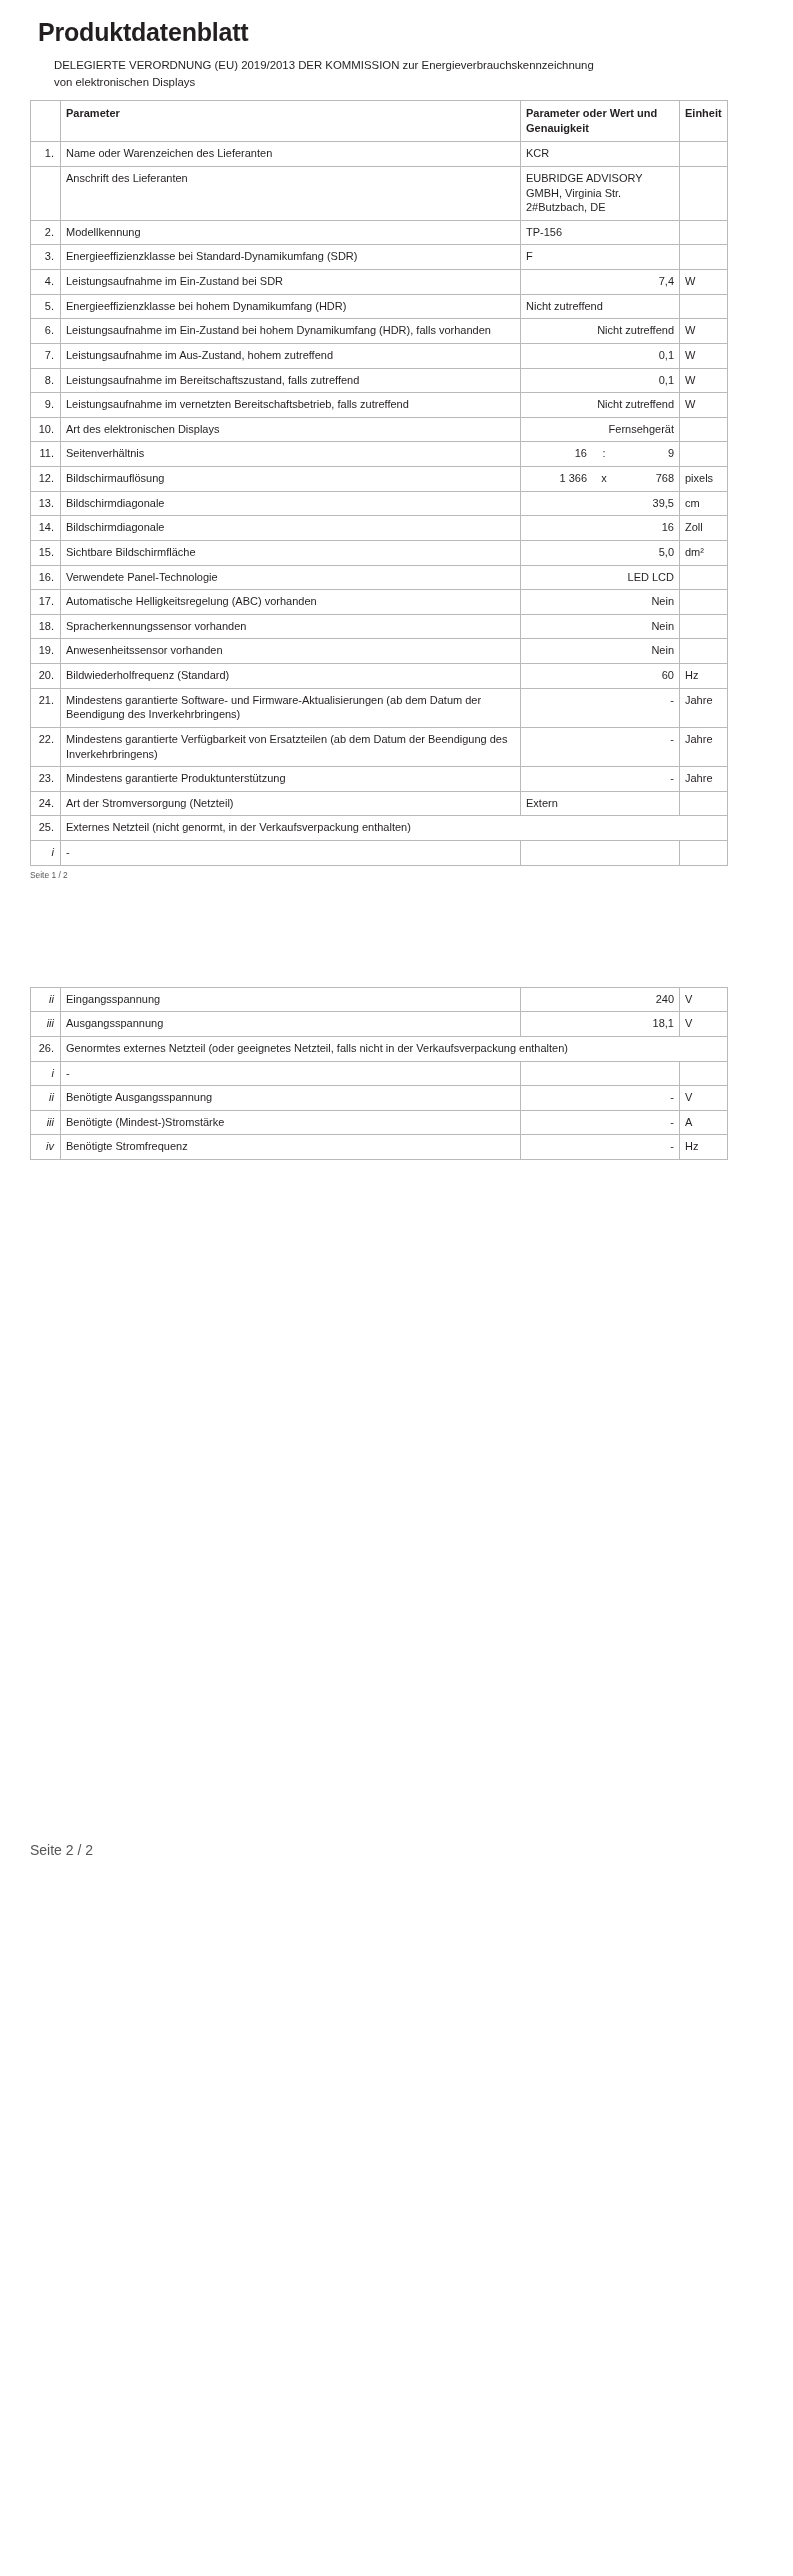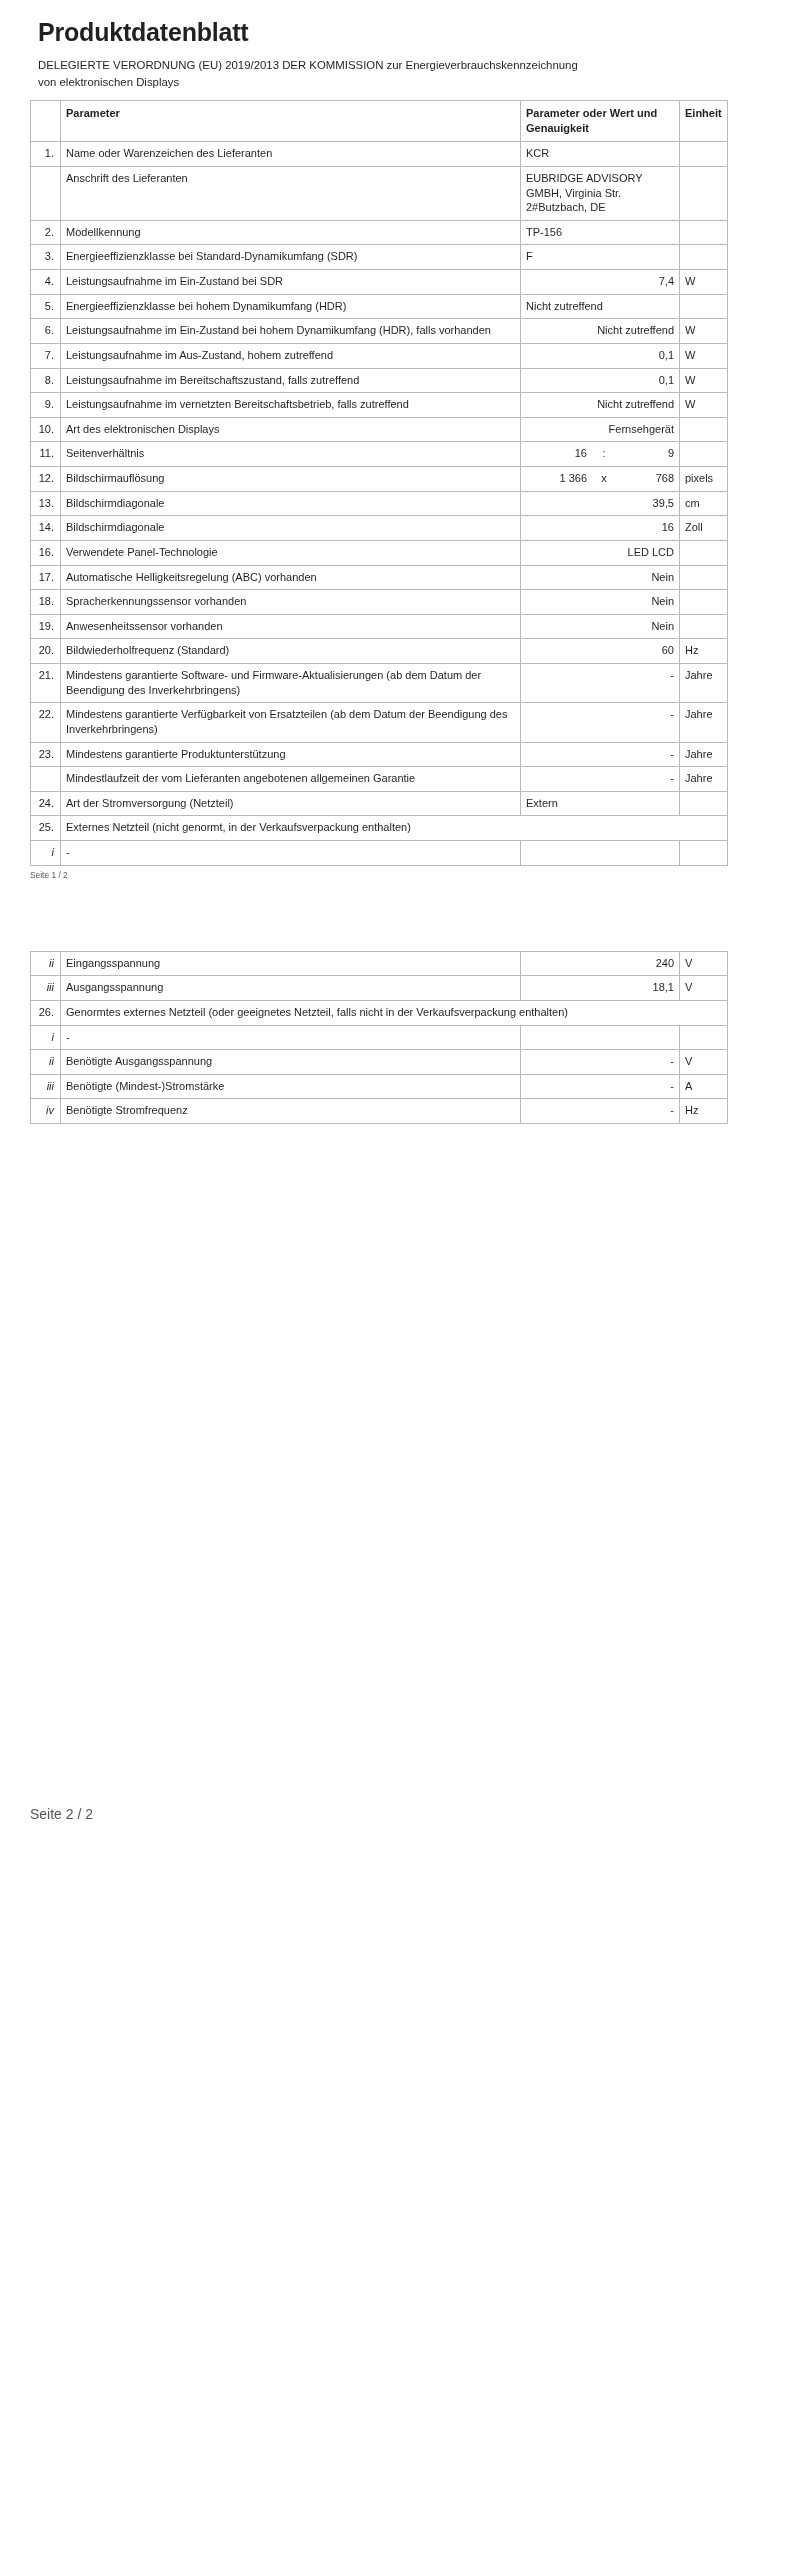--- a/index.html
+++ b/index.html
@@ -25,21 +25,21 @@
   .doc-title {
     font-size: 25px;
     font-weight: bold;
     color: #231f20;
     margin: 8px 0 10px 8px;
     letter-spacing: -0.2px;
   }
   .doc-subtitle {
     font-size: 11.4px;
     line-height: 1.45;
-    margin: 0 0 10px 8px;
+    margin: 0 0 10px 24px;
     color: #231f20;
     max-width: 555px;
   }
   table.sheet {
     border-collapse: collapse;
     width: 100%;
     table-layout: fixed;
     font-size: 11px;
   }
   table.sheet td {
@@ -83,21 +83,21 @@
     display: flex;
     width: 100%;
     box-sizing: border-box;
   }
   .split .s-l { flex: 1 1 0; text-align: right; padding-right: 10px; }
   .split .s-m { flex: 0 0 14px; text-align: center; }
   .split .s-r { flex: 1 1 0; text-align: right; padding-left: 2px; }
   
   .page2 {
     padding: 0 30px;
-    margin-top: 71px;
+    margin-top: 107px;
   }
   .spacer-block {
     height: 682px;
   }
   .page2-footer {
     font-size: 14px;
     color: #555;
     text-align: left;
     padding-right: 2px;
   }
@@ -220,20 +220,26 @@
           <td class="c-val right">39,5</td>
           <td class="c-unit">cm</td>
         </tr>
         <tr>
           <td class="c-num">14.</td>
           <td class="c-param">Bildschirmdiagonale</td>
           <td class="c-val right">16</td>
           <td class="c-unit">Zoll</td>
         </tr>
         <tr>
+          <td class="c-num">15.</td>
+          <td class="c-param">Sichtbare Bildschirmfläche</td>
+          <td class="c-val right">5,0</td>
+          <td class="c-unit">dm²</td>
+        </tr>
+        <tr>
           <td class="c-num">16.</td>
           <td class="c-param">Verwendete Panel-Technologie</td>
           <td class="c-val right">LED LCD</td>
           <td class="c-unit"></td>
         </tr>
         <tr>
           <td class="c-num">17.</td>
           <td class="c-param">Automatische Helligkeitsregelung (ABC) vorhanden</td>
           <td class="c-val right">Nein</td>
           <td class="c-unit"></td>
@@ -264,26 +270,20 @@
         </tr>
         <tr>
           <td class="c-num">22.</td>
           <td class="c-param">Mindestens garantierte Verfügbarkeit von Ersatzteilen (ab dem Datum der Beendigung des Inverkehrbringens)</td>
           <td class="c-val right">-</td>
           <td class="c-unit">Jahre</td>
         </tr>
         <tr>
           <td class="c-num">23.</td>
           <td class="c-param">Mindestens garantierte Produktunterstützung</td>
-          <td class="c-val right">-</td>
-          <td class="c-unit">Jahre</td>
-        </tr>
-        <tr>
-          <td class="c-num"></td>
-          <td class="c-param">Mindestlaufzeit der vom Lieferanten angebotenen allgemeinen Garantie</td>
           <td class="c-val right">-</td>
           <td class="c-unit">Jahre</td>
         </tr>
         <tr>
           <td class="c-num">24.</td>
           <td class="c-param">Art der Stromversorgung (Netzteil)</td>
           <td class="c-val">Extern</td>
           <td class="c-unit"></td>
         </tr>
         <tr>

